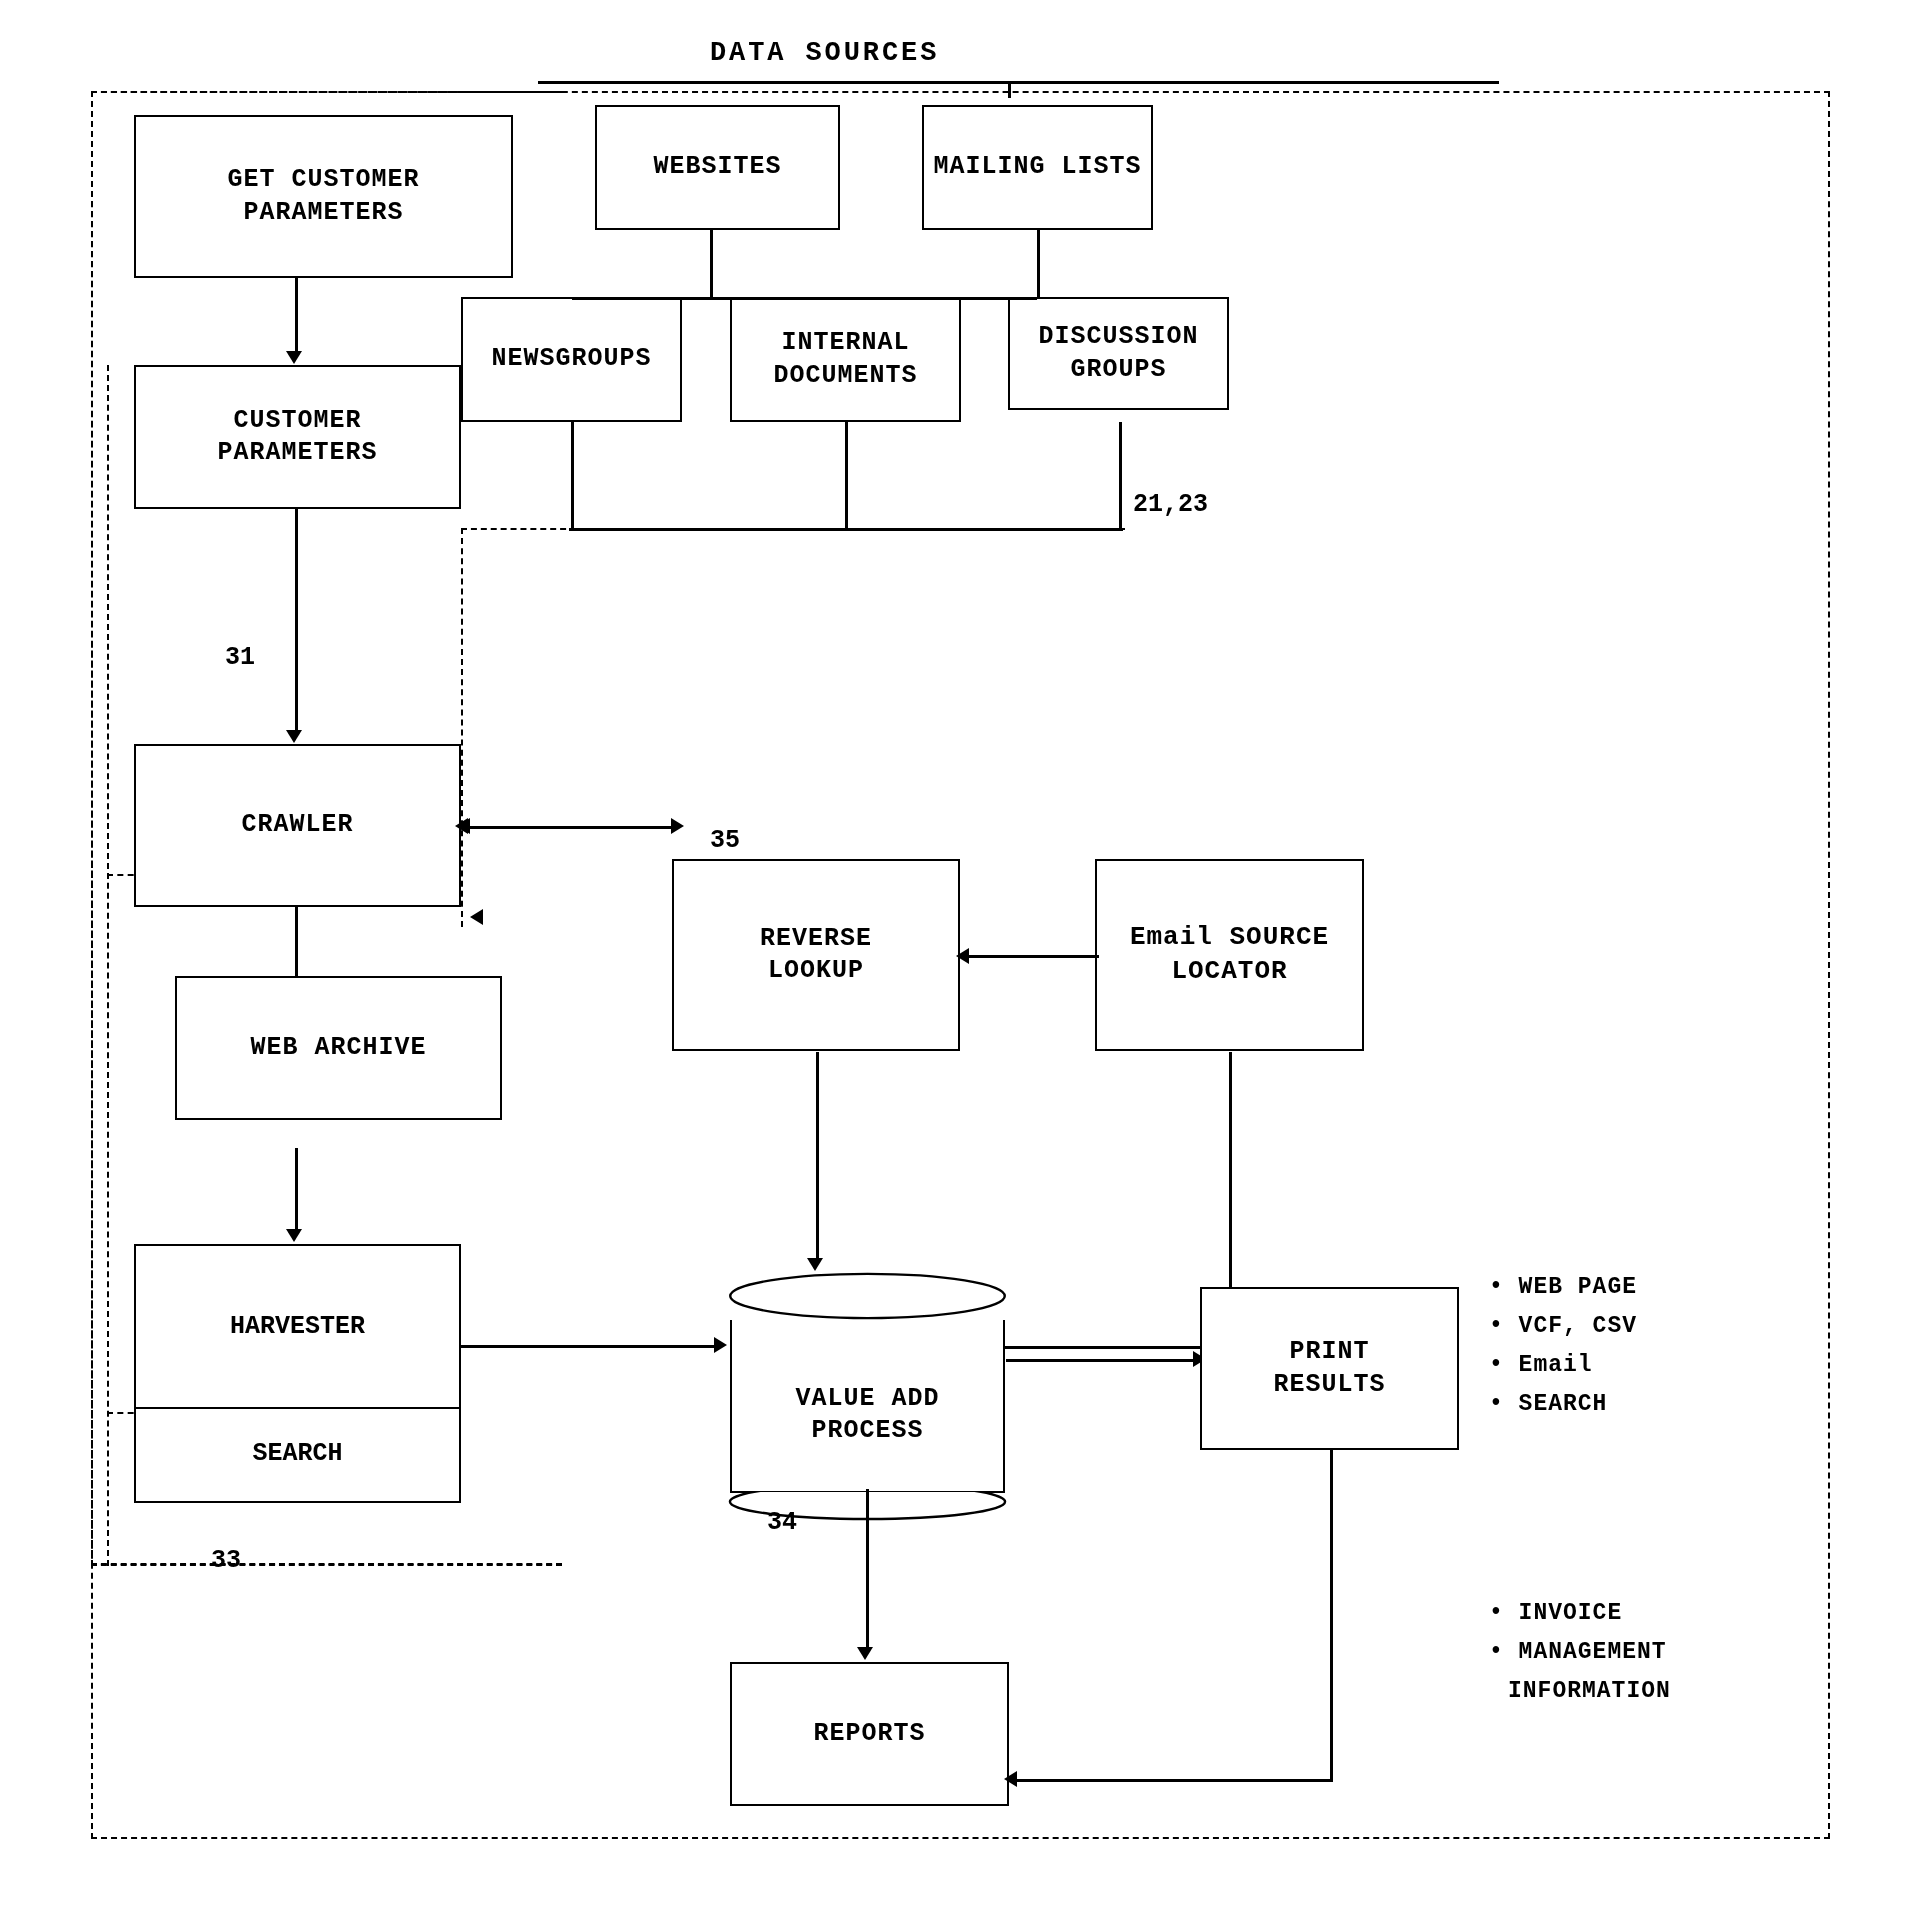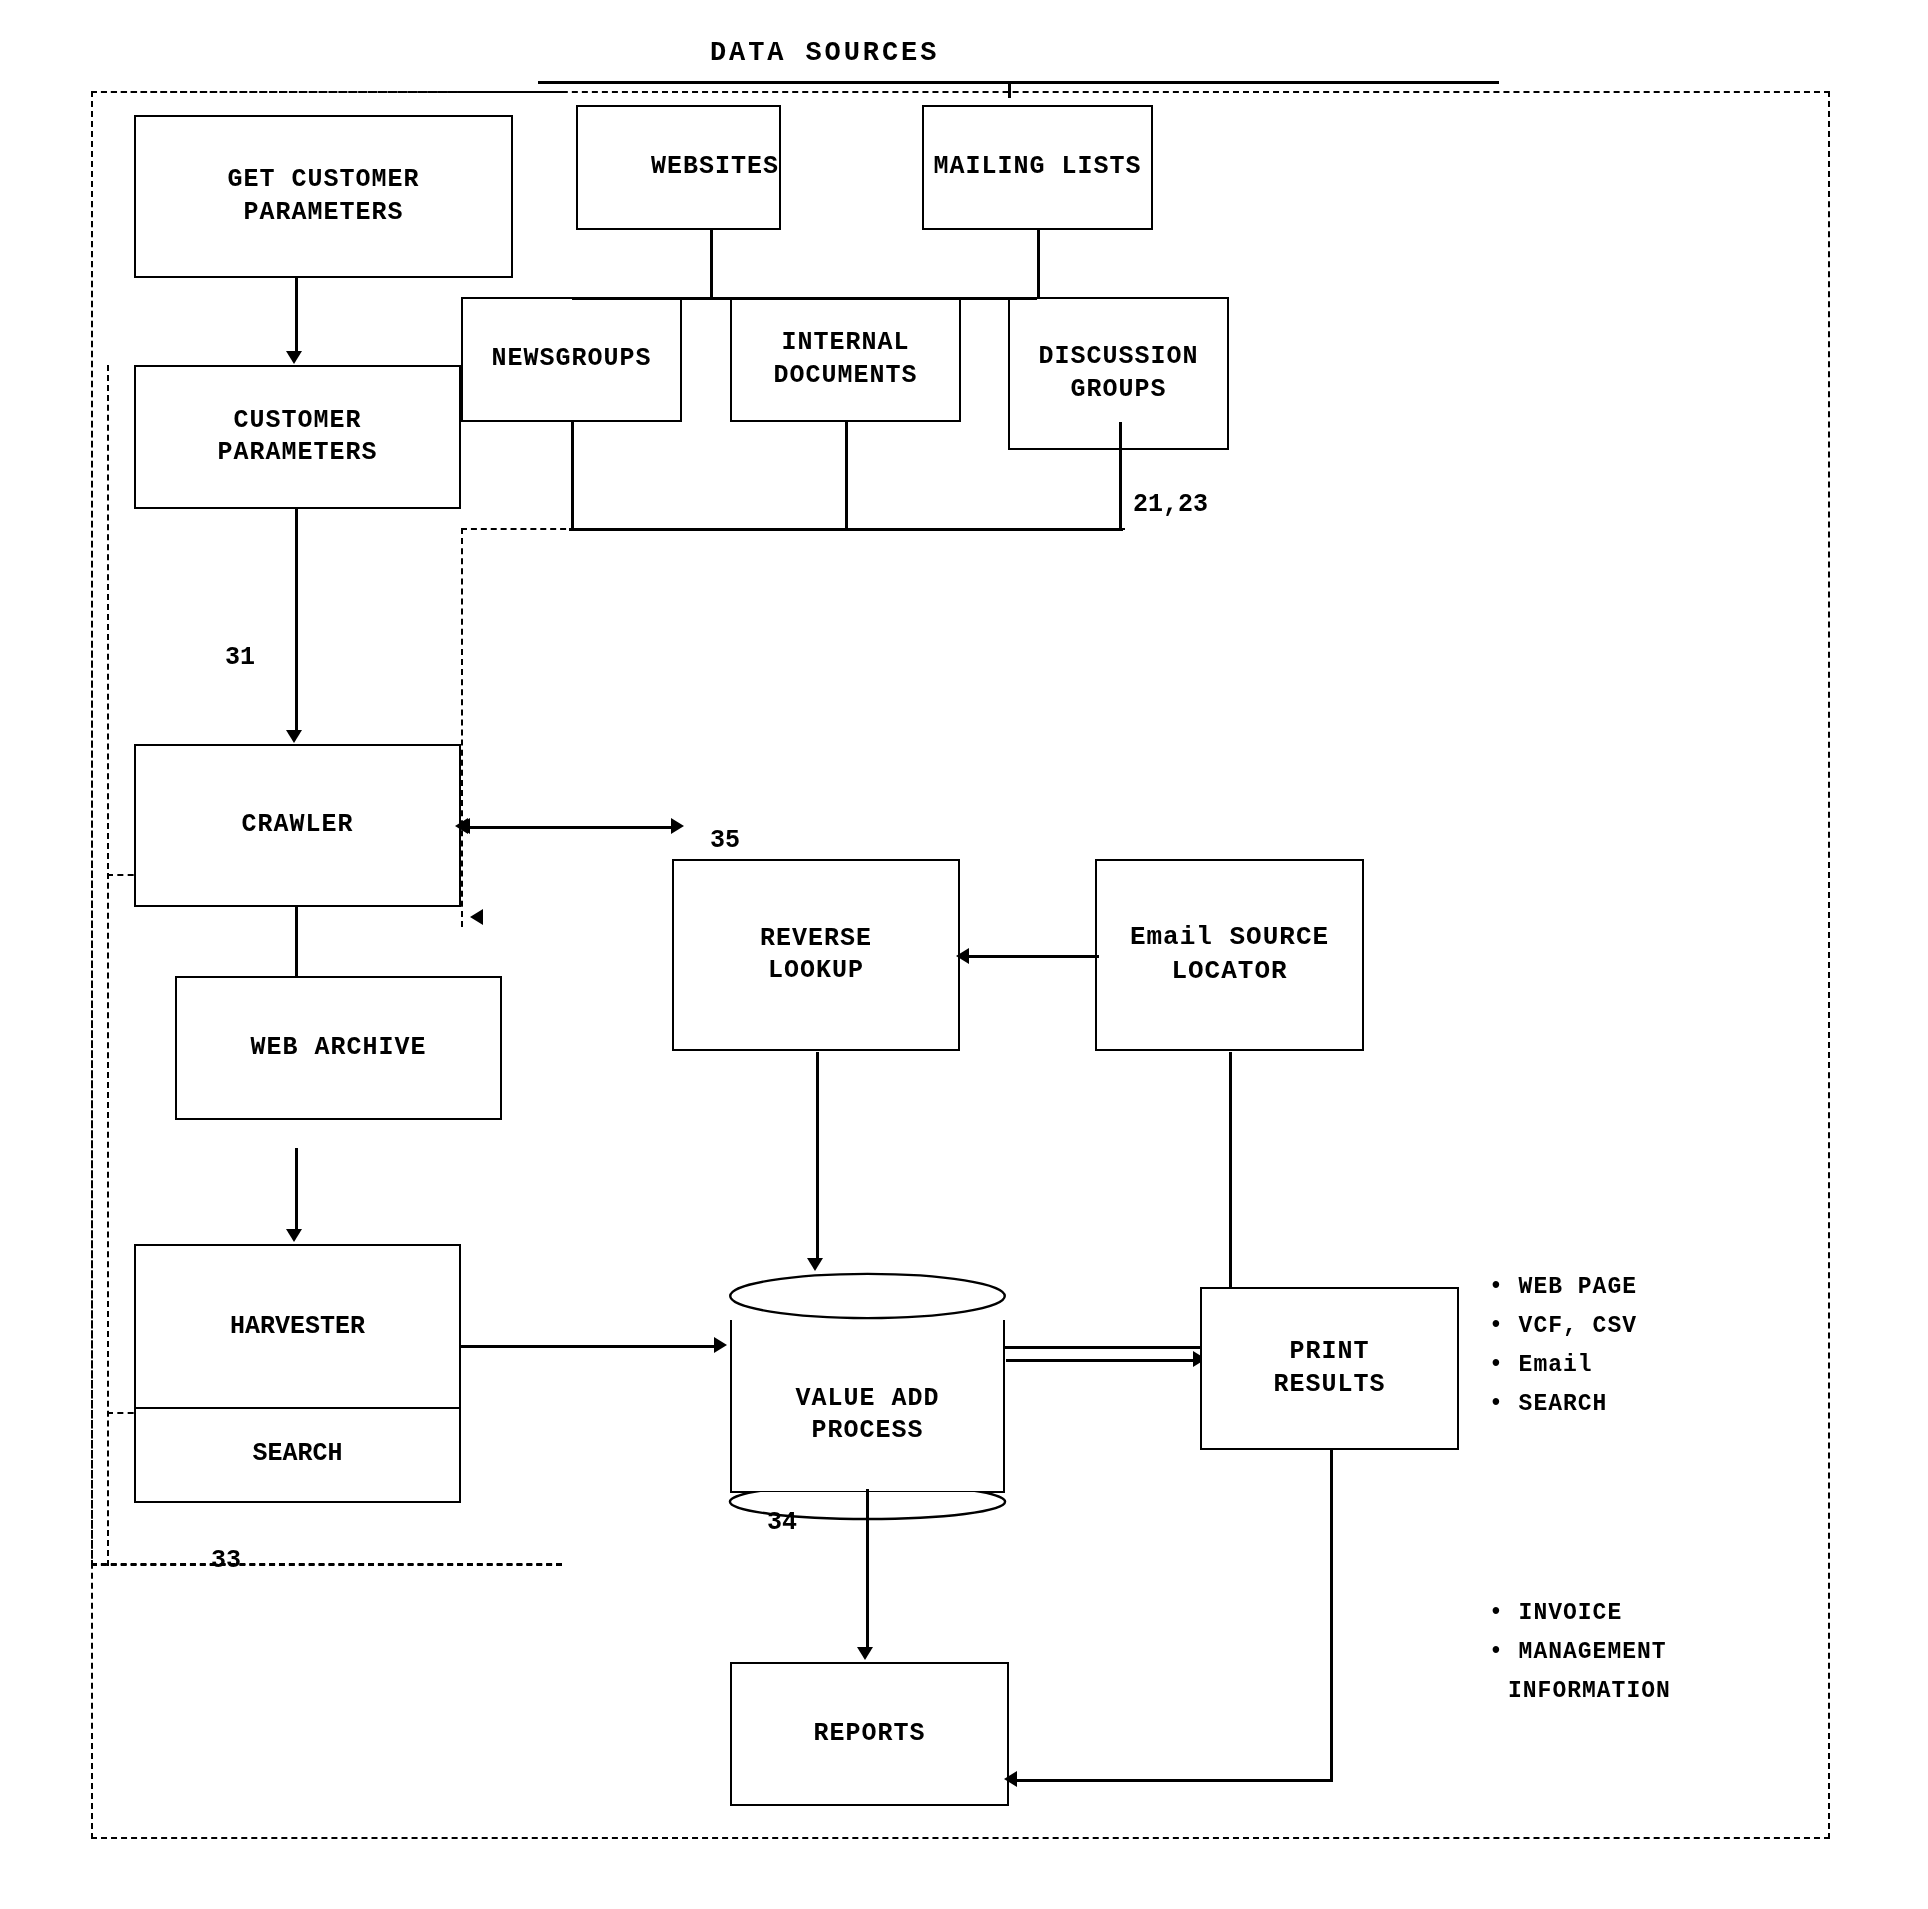--- a/index.html
+++ b/index.html
@@ -148,38 +148,38 @@
 
   <div class="ds-bracket"></div>
   <div class="ds-bracket-tick"></div>
 
   <div style="position:absolute; top:53px; left:53px; width:1739px; height:1748px; border:2.9px dashed #000;"></div>
 
   <div style="position:absolute; top:53px; left:53px; width:471px; height:1475px; border:2.9px dashed #000; border-right:none; background:transparent;"></div>
 
   <div style="position:absolute; top:1525px; left:53px; width:471px; height:2.9px; border-top:2.9px dashed #000;"></div>
 
-  <div class="box" style="top:67px; left:538px; width:205px; height:125px;justify-content:flex-end;">
+  <div class="box" style="top:67px; left:557px; width:245px; height:125px;">
     <span>WEBSITES</span>
   </div>
 
   <div class="box" style="top:67px; left:884px; width:231px; height:125px;">
     <span>MAILING LISTS</span>
   </div>
 
   <div class="box" style="top:259px; left:423px; width:221px; height:125px;">
     <span>NEWSGROUPS</span>
   </div>
 
   <div class="box" style="top:259px; left:692px; width:231px; height:125px;">
     <span style="white-space:pre-line;">INTERNAL
 DOCUMENTS</span>
   </div>
 
-  <div class="box" style="top:259px; left:970px; width:221px; height:153px;">
+  <div class="box" style="top:259px; left:970px; width:221px; height:113px;">
     <span style="white-space:pre-line;">DISCUSSION
 GROUPS</span>
   </div>
 
   <div class="arrow arrow-v" style="top:192px; left:672px; height:67px;"></div>
 
   <div class="arrow arrow-v" style="top:192px; left:999px; height:67px;"></div>
 
   <div class="arrow arrow-h" style="top:259px; left:534px; width:274px;"></div>
   <div class="arrow arrow-h" style="top:259px; left:807px; width:192px;"></div>

